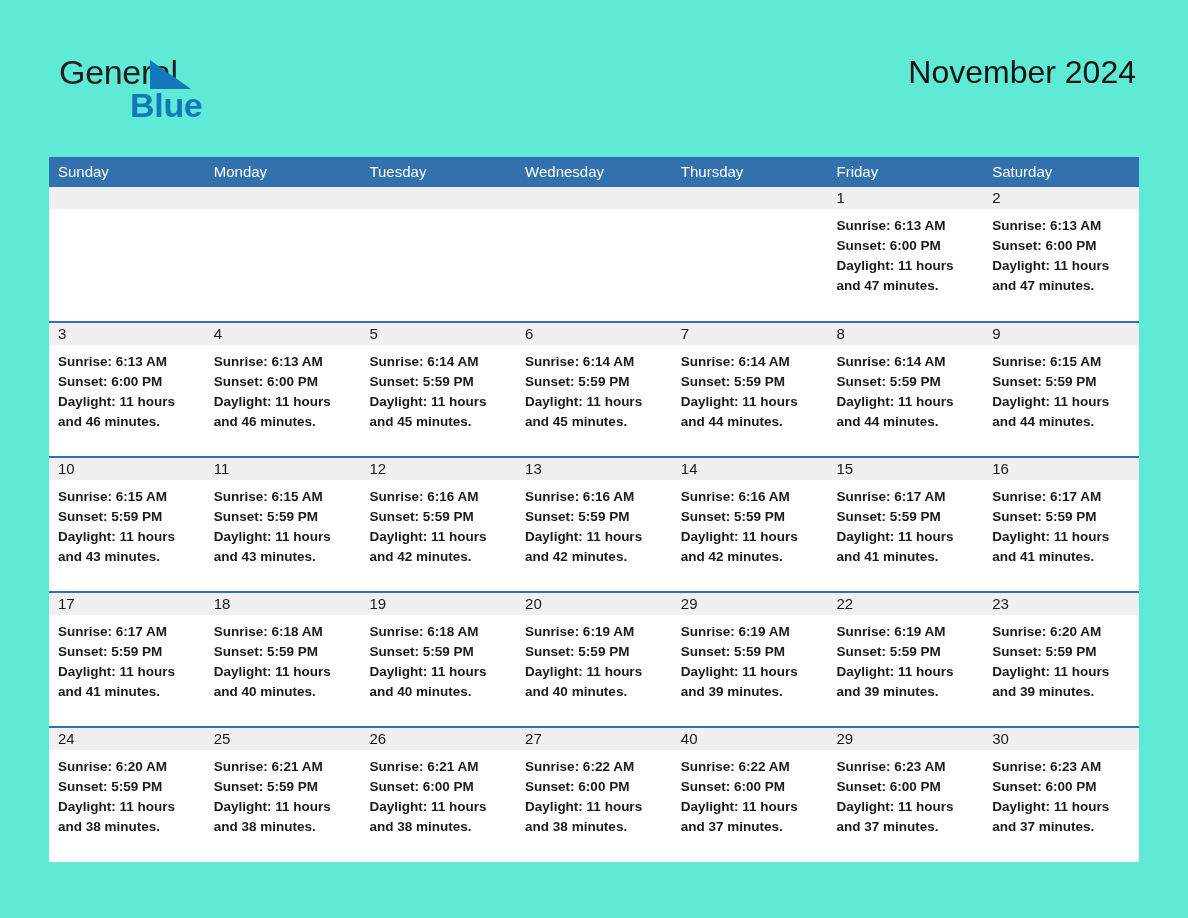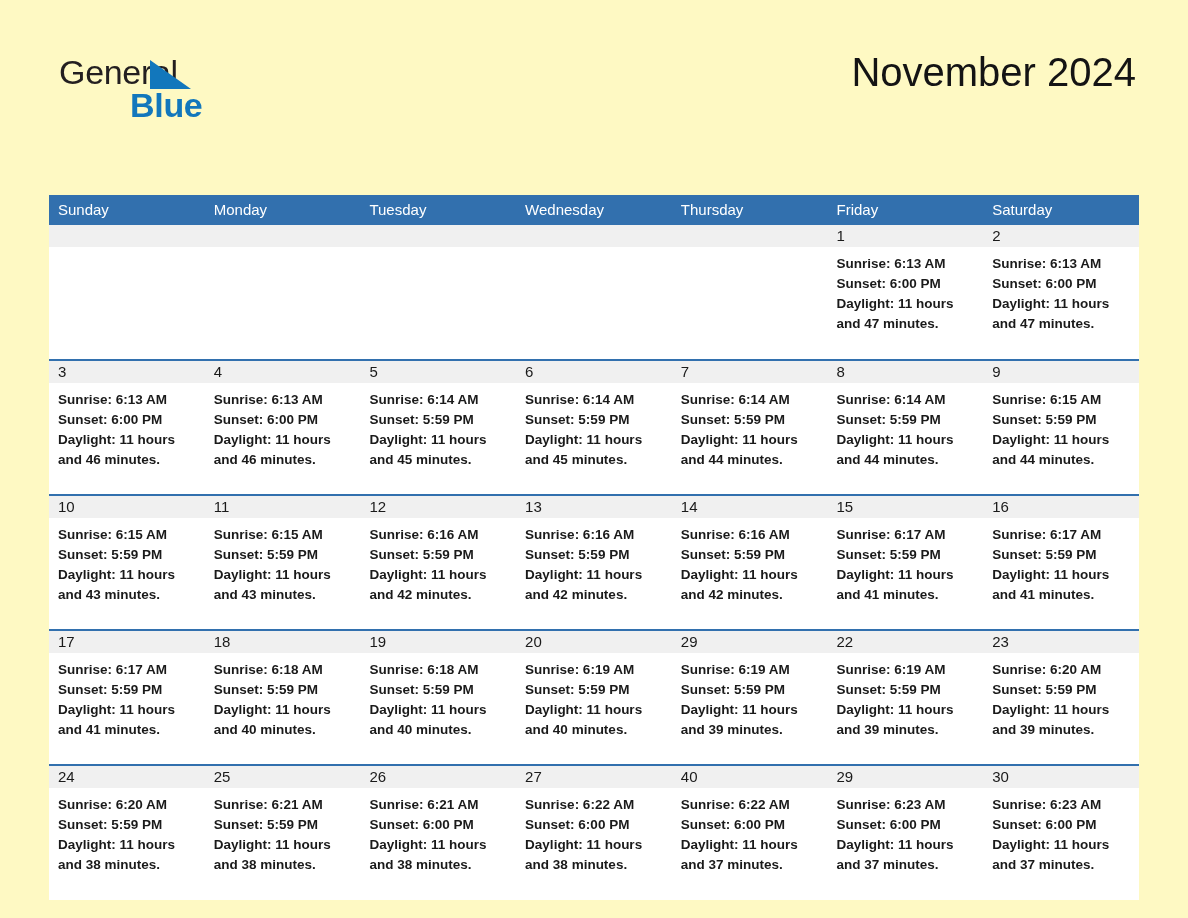--- a/index.html
+++ b/index.html
@@ -7,21 +7,21 @@
     width: 1188px;
     height: 918px;
     background: #ffffff;
     font-family: "Liberation Sans", sans-serif;
     -webkit-font-smoothing: antialiased;
   }
   .page {
     position: relative;
     width: 1188px;
     height: 918px;
-    background: #fef9c3;
+    background: #5eead4;
     overflow: hidden;
   }
 
   
   .topbar {
     position: absolute;
     left: 0; top: 0;
     width: 1188px;
     height: 157px;
   }
@@ -61,41 +61,40 @@
   }
 
   .title-block {
     position: absolute;
     right: 52px;
     top: 48px;
     text-align: right;
     width: 700px;
   }
   .month-title {
-    font-size: 40px;
+    font-size: 32px;
     font-weight: 400;
     color: #141414;
     line-height: 48px;
     letter-spacing: 0px;
   }
   .location-title {
     font-size: 24px;
     font-weight: 400;
     color: #141414;
     line-height: 34px;
     margin-top: 8px;
   }
 
   
   .calendar {
     position: absolute;
     left: 49px;
     top: 157px;
     width: 1090px;
-    margin-top: 38px;
   }
   .cal-table {
     width: 1090px;
     border-collapse: collapse;
     table-layout: fixed;
   }
   .cal-table th {
     background: #3270ae;
     color: #ffffff;
     font-size: 15px;

